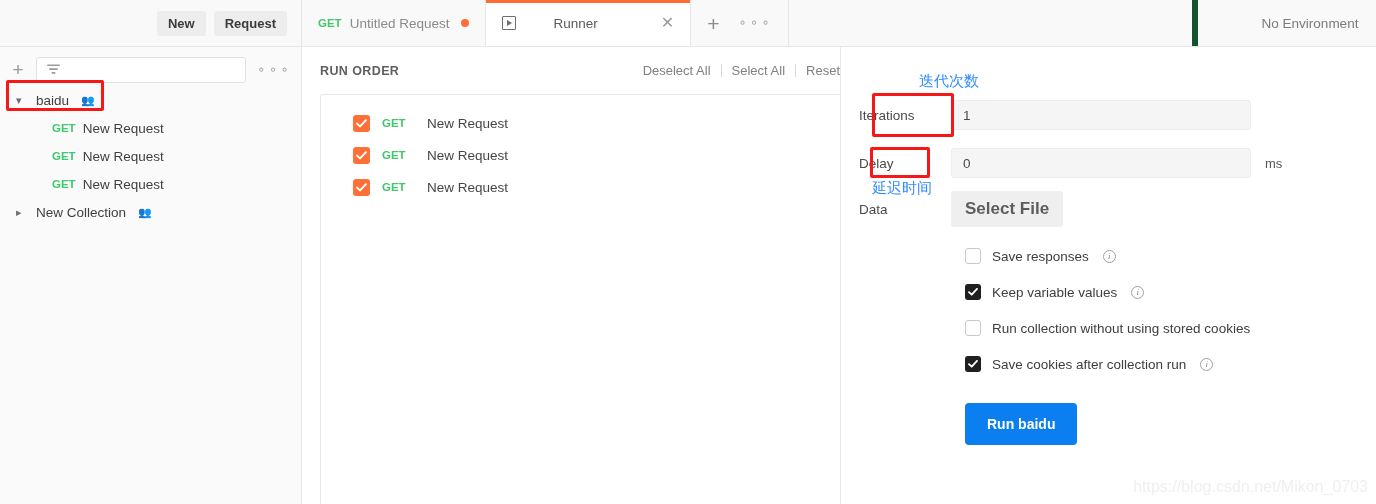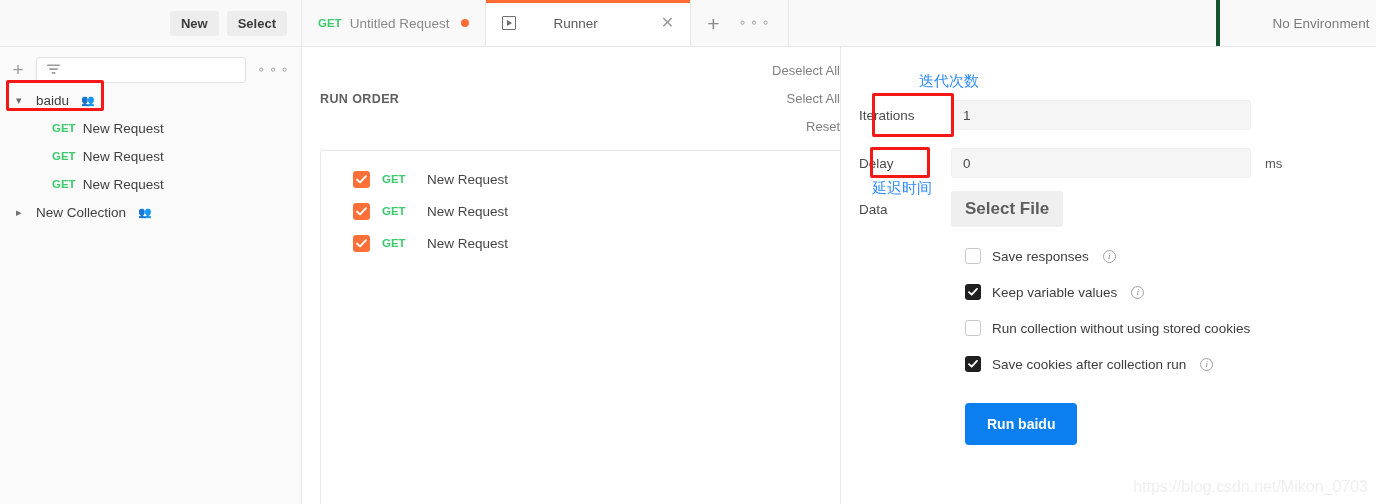--- a/index.html
+++ b/index.html
@@ -65,22 +65,22 @@
   .tab-close { margin-left: 26px; font-size: 16px; color: #9a9a9a; line-height: 1; }
   .tabstrip-actions {
     display: flex; align-items: center; gap: 18px;
     padding: 0 16px; background: #f9f9f9; color: #9a9a9a;
     border-right: 1px solid #e6e6e6;
   }
   .plus-tab { font-size: 21px; color: #8c8c8c; cursor: pointer; line-height: 1; }
   .ellipsis { letter-spacing: 1.5px; font-size: 12px; color: #a8a8a8; cursor: pointer; }
   .tabstrip-filler { flex: 1; background: #f9f9f9; }
   .env-area {
-    width: 160px; display: flex; align-items: center; justify-content: center;
-    background: #f9f9f9; border-left: 4px solid #14532d;
+    width: 184px; display: flex; align-items: center; justify-content: center;
+    background: #f9f9f9; border-left: 6px solid #14532d;
     font-size: 13.5px; color: #7b7b7b; cursor: pointer; padding-left: 46px;
   }
 
   
   .sidebar {
     position: absolute; left: 0; top: 47px; width: 302px; height: 457px;
     background: #fafafa; border-right: 1px solid #e6e6e6;
   }
   .sb-toolbar {
     display: flex; align-items: center; height: 33px;
@@ -117,21 +117,21 @@
   
   .center {
     position: absolute; left: 302px; top: 47px; width: 566px; height: 457px;
     background: #ffffff;
   }
   .ro-head {
     display: flex; align-items: center; justify-content: space-between;
     padding: 16px 18px 0 18px;
   }
   .ro-title { font-size: 12.5px; font-weight: bold; color: #5f5f5f; letter-spacing: 0.4px; }
-  .ro-actions { display: flex; align-items: flex-end; font-size: 13px; color: #808080; flex-direction: column; }
+  .ro-actions { display: flex; align-items: center; font-size: 13px; color: #808080; }
   .ro-actions span { padding: 0 10px; cursor: pointer; }
   .ro-actions .sep { width: 1px; height: 13px; background: #d8d8d8; padding: 0; }
   .ro-card {
     margin: 16px 0 0 18px; width: 548px; height: 413px;
     border: 1px solid #e8e8e8; border-bottom: none;
     border-radius: 3px 3px 0 0; background: #fff;
     padding-top: 12px;
   }
   .ro-item { display: flex; align-items: center; height: 32px; padding-left: 32px; gap: 12px; }
   .cb-orange {
@@ -193,21 +193,21 @@
 </style>
 </head>
 <body>
 
 <div class="app">
 
   <div class="topbar">
 
     <div class="topbar-left">
       <button class="tb-btn">New</button>
-      <button class="tb-btn">Select</button>
+      <button class="tb-btn">Request</button>
     </div>
 
     <div class="tabstrip">
 
       <div class="tab inactive">
         <span class="method">GET</span>
         <span class="tlabel">Untitled Request</span>
         <span class="dot-unsaved"></span>
       </div>
 

